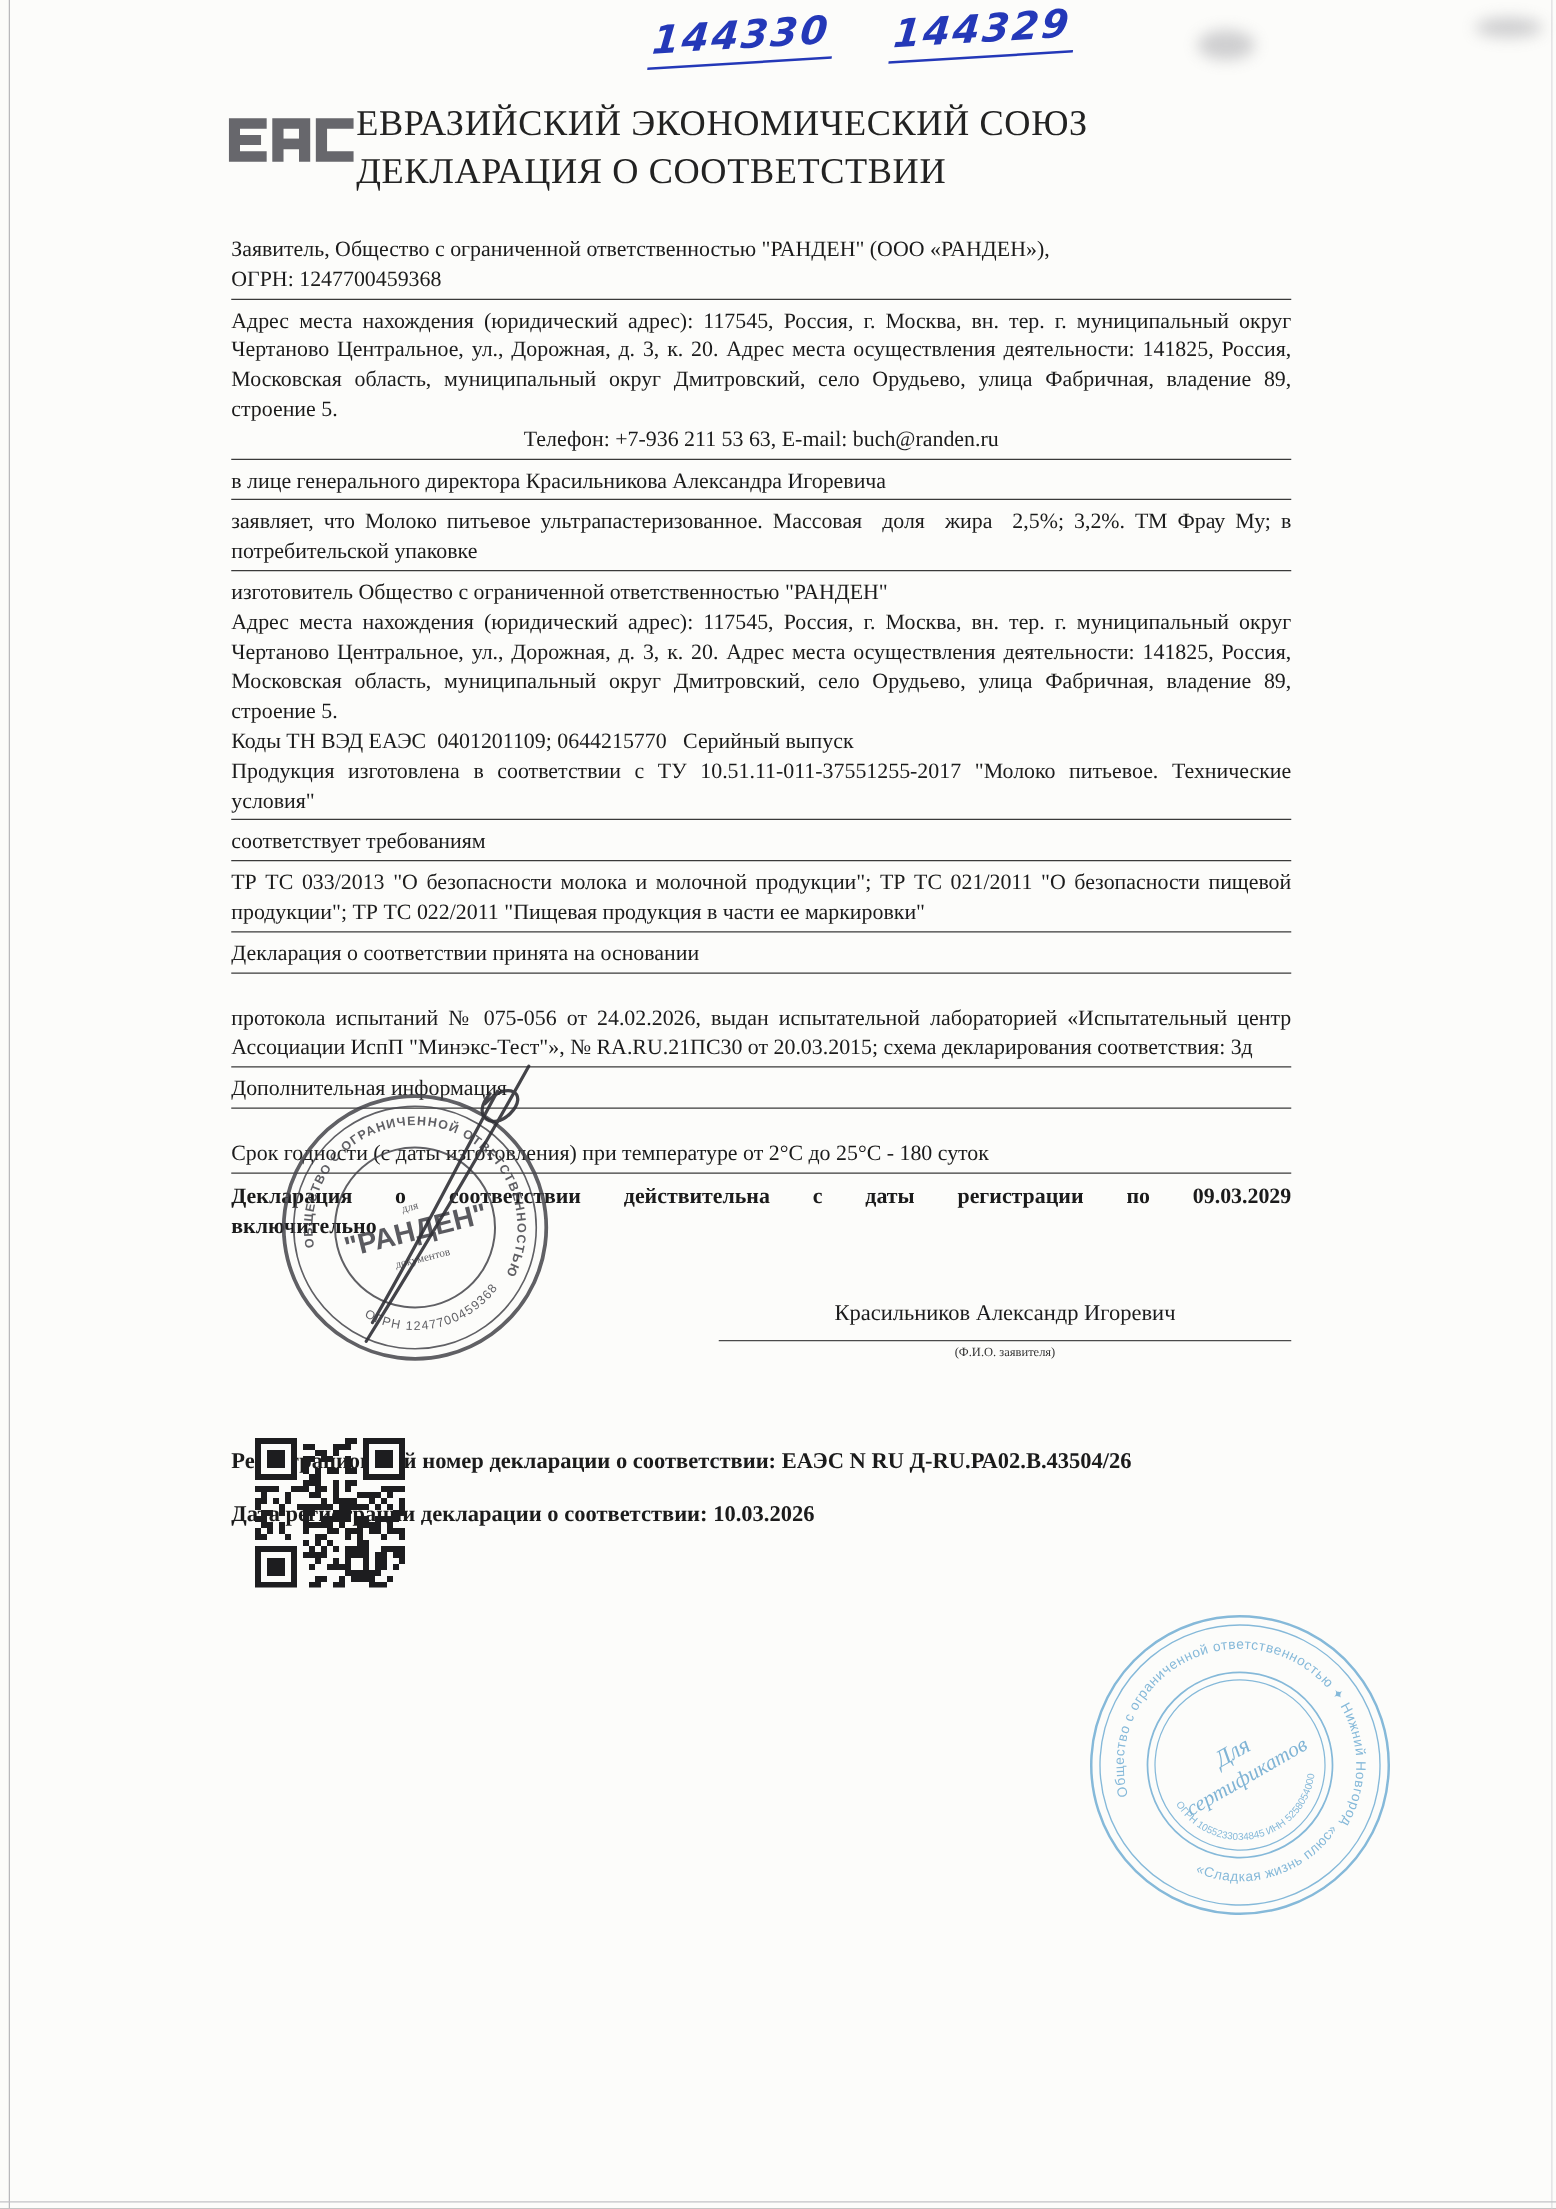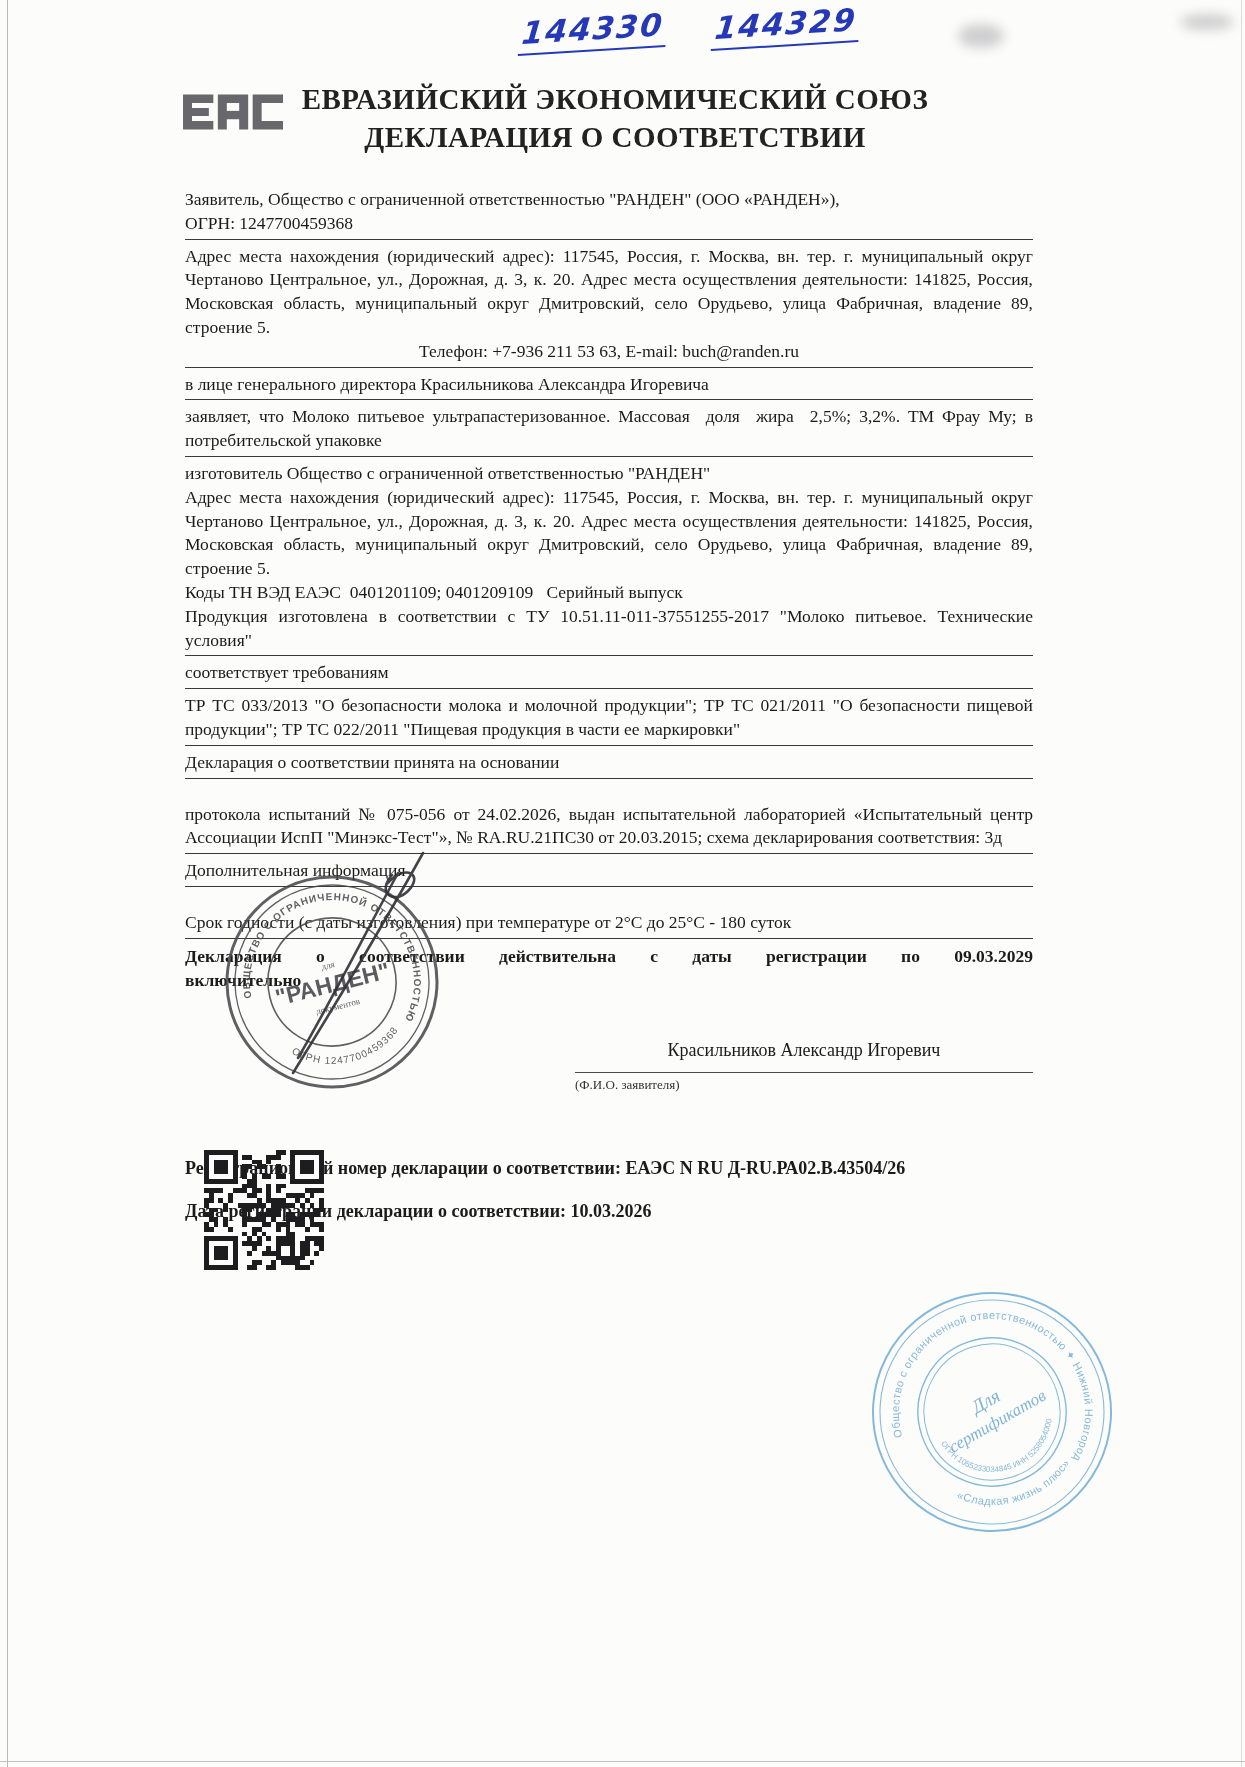--- a/index.html
+++ b/index.html
@@ -30,42 +30,42 @@
   .handwriting .hw{
     transform:skewX(-9deg) rotate(-2deg);
     border-bottom:2px solid currentColor;
     padding:0 4px 3px 2px;
   }
 
   
   .eac-logo{position:absolute;left:183px;top:72px;width:100px;height:80px;}
   .title{
     position:absolute;left:285px;top:80px;width:660px;
-    text-align:center;font-weight:bold;
+    text-align:left;font-weight:normal;
     font-size:29px;line-height:1.32;letter-spacing:.5px;color:#222;
   }
 
   
   .content{
     position:absolute;left:185px;top:188px;width:848px;
     font-size:17.5px;line-height:1.36;
   }
   .sec{border-bottom:1.2px solid #3a3a3a;padding-bottom:3px;margin-bottom:5px;}
   .b{font-weight:normal;}
   .just{text-align:justify;}
   .ws{white-space:pre-wrap;}
   .mt{margin-top:24px;}
   .validity{font-weight:bold;margin-top:6px;}
   .validity .l1{text-align:justify;text-align-last:justify;}
 
   
   .sig-block{position:relative;height:150px;margin-top:4px;}
   .sig-name{position:absolute;left:390px;right:0;top:42px;text-align:center;font-size:18px;}
   .sig-line{position:absolute;left:390px;right:0;top:76px;border-top:1px solid #4a4a4a;}
-  .sig-caption{position:absolute;left:390px;right:0;top:80px;font-size:13px;color:#333;}
+  .sig-caption{position:absolute;left:390px;right:0;top:80px;text-align:center;font-size:10px;color:#333;}
 
   .regline{font-weight:bold;font-size:18px;margin-top:10px;}
   .regline + .regline{margin-top:18px;}
 
   
   .stamp-black{
     position:absolute;left:222px;top:872px;width:220px;height:220px;
     transform:rotate(-14deg);opacity:.85;pointer-events:none;
   }
   .pen-strokes{position:absolute;left:238px;top:828px;width:240px;height:280px;pointer-events:none;}
@@ -127,21 +127,21 @@
       <span class="b">заявляет, что</span>
       <span class="ws">Молоко питьевое ультрапастеризованное. Массовая  доля  жира  2,5%; 3,2%. ТМ Фрау Му; в потребительской упаковке</span>
     </div>
 
     <div class="sec">
       <div>
         <span class="b">изготовитель</span>
         <span>Общество с ограниченной ответственностью "РАНДЕН"</span>
       </div>
       <div class="just">Адрес места нахождения (юридический адрес): 117545, Россия, г. Москва, вн. тер. г. муниципальный округ Чертаново Центральное, ул., Дорожная, д. 3, к. 20. Адрес места осуществления деятельности: 141825, Россия, Московская область, муниципальный округ Дмитровский, село Орудьево, улица Фабричная, владение 89, строение 5.</div>
-      <div class="ws">Коды ТН ВЭД ЕАЭС  0401201109; 0401209109   Серийный выпуск</div>
+      <div class="ws">Коды ТН ВЭД ЕАЭС  0401201109; 0644215770   Серийный выпуск</div>
       <div class="just">Продукция изготовлена в соответствии с ТУ 10.51.11-011-37551255-2017 "Молоко питьевое. Технические условия"</div>
     </div>
 
     <div class="sec">
       <span class="b">соответствует требованиям</span>
     </div>
     <div class="sec just">ТР ТС 033/2013 "О безопасности молока и молочной продукции"; ТР ТС 021/2011 "О безопасности пищевой продукции"; ТР ТС 022/2011 "Пищевая продукция в части ее маркировки"</div>
 
     <div class="sec">
       <span class="b">Декларация о соответствии принята на основании</span>

